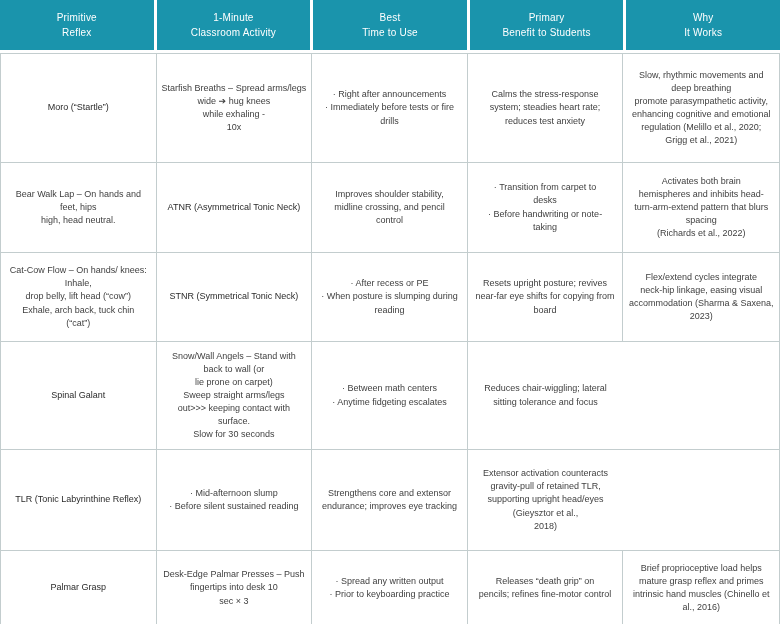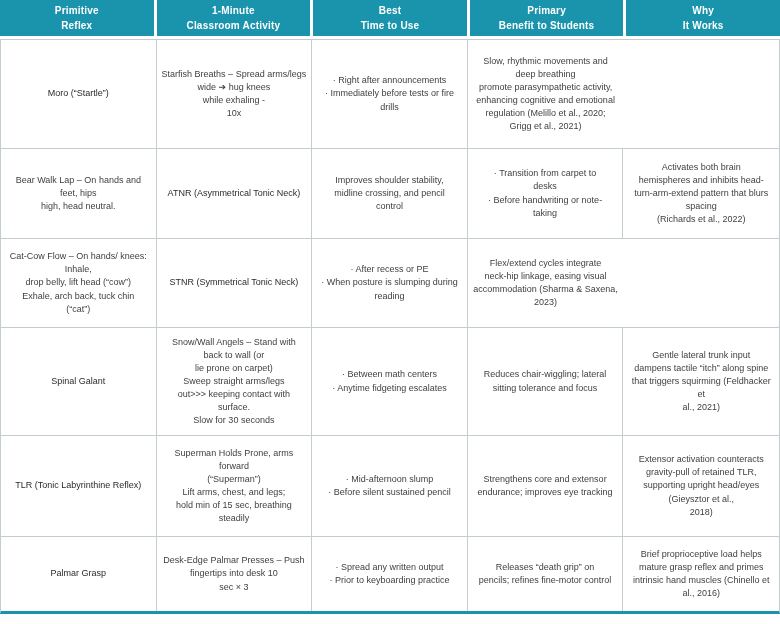--- a/index.html
+++ b/index.html
@@ -1,22 +1,22 @@
 <!DOCTYPE html>
 <html style="--accent: #1A94AC; --border: #C3CDCE;"><head>
 <meta charset="utf-8">
 <style>
   html,body{margin:0;padding:0;background:#fff;}
   .page{width:780px;height:624px;background:#fff;font-family:"Liberation Sans",sans-serif;box-sizing:border-box;}
   .tbl{width:780px;}
   .thead{display:grid;grid-template-columns:repeat(5,1fr);gap:3px;background:#fff;}
   .th{
-    background:var(--accent,#1A94AC);color:#fff;height:36px;
+    background:var(--accent,#1A94AC);color:#fff;height:50px;
     display:flex;align-items:center;justify-content:center;text-align:center;
-    font-size:10px;font-weight:bold;line-height:1.5;letter-spacing:.2px;white-space:pre-line;
+    font-size:10px;font-weight:normal;line-height:1.5;letter-spacing:.2px;white-space:pre-line;
   }
   .tbody{
     margin-top:3px;
     border:1px solid var(--border,#C3CDCE);
     border-bottom:3px solid var(--accent,#1A94AC);
   }
   .tr{display:grid;grid-template-columns:repeat(5,1fr);border-bottom:1px solid var(--border,#C3CDCE);overflow:hidden;}
   .tr:last-child{border-bottom:none;}
   .td{
     border-right:1px solid var(--border,#C3CDCE);
@@ -57,20 +57,23 @@
 
       <div class="tr row-0">
         <div class="td reflex">Moro (“Startle”)</div>
         <div class="td">Starfish Breaths – Spread arms/legs
 wide ➔ hug knees
 while exhaling -
 10x</div>
         <div class="td">· Right after announcements
 · Immediately before tests or fire
 drills</div>
+        <div class="td">Calms the stress-response
+system; steadies heart rate;
+reduces test anxiety</div>
         <div class="td">Slow, rhythmic movements and
 deep breathing
 promote parasympathetic activity,
 enhancing cognitive and emotional
 regulation (Melillo et al., 2020;
 Grigg et al., 2021)</div>
       </div>
 
       <div class="tr row-1">
         <div class="td">Bear Walk Lap – On hands and
@@ -94,56 +97,48 @@
       <div class="tr row-2">
         <div class="td">Cat-Cow Flow – On hands/ knees:
 Inhale,
 drop belly, lift head (“cow”)
 Exhale, arch back, tuck chin
 (“cat”)</div>
         <div class="td reflex">STNR (Symmetrical Tonic Neck)</div>
         <div class="td">· After recess or PE
 · When posture is slumping during
 reading</div>
+        <div class="td">Resets upright posture; revives
+near-far eye shifts for copying from
+board</div>
         <div class="td">Flex/extend cycles integrate
 neck-hip linkage, easing visual
 accommodation (Sharma &amp; Saxena,
 2023)</div>
       </div>
 
       <div class="tr row-3">
         <div class="td reflex">Spinal Galant</div>
         <div class="td">Snow/Wall Angels – Stand with
 back to wall (or
 lie prone on carpet)
 Sweep straight arms/legs
 out&gt;&gt;&gt; keeping contact with
 surface.
 Slow for 30 seconds</div>
         <div class="td">· Between math centers
 · Anytime fidgeting escalates</div>
         <div class="td">Reduces chair-wiggling; lateral
 sitting tolerance and focus</div>
-        <div class="td">Gentle lateral trunk input
-dampens tactile “itch” along spine
-that triggers squirming (Feldhacker
-et
-al., 2021)</div>
       </div>
 
       <div class="tr row-4">
         <div class="td reflex">TLR (Tonic Labyrinthine Reflex)</div>
-        <div class="td">Superman Holds Prone, arms
-forward
-(“Superman”)
-Lift arms, chest, and legs;
-hold min of 15 sec, breathing
-steadily</div>
         <div class="td">· Mid-afternoon slump
-· Before silent sustained pencil</div>
+· Before silent sustained reading</div>
         <div class="td">Strengthens core and extensor
 endurance; improves eye tracking</div>
         <div class="td">Extensor activation counteracts
 gravity-pull of retained TLR,
 supporting upright head/eyes
 (Gieysztor et al.,
 2018)</div>
       </div>
 
       <div class="tr row-5">

